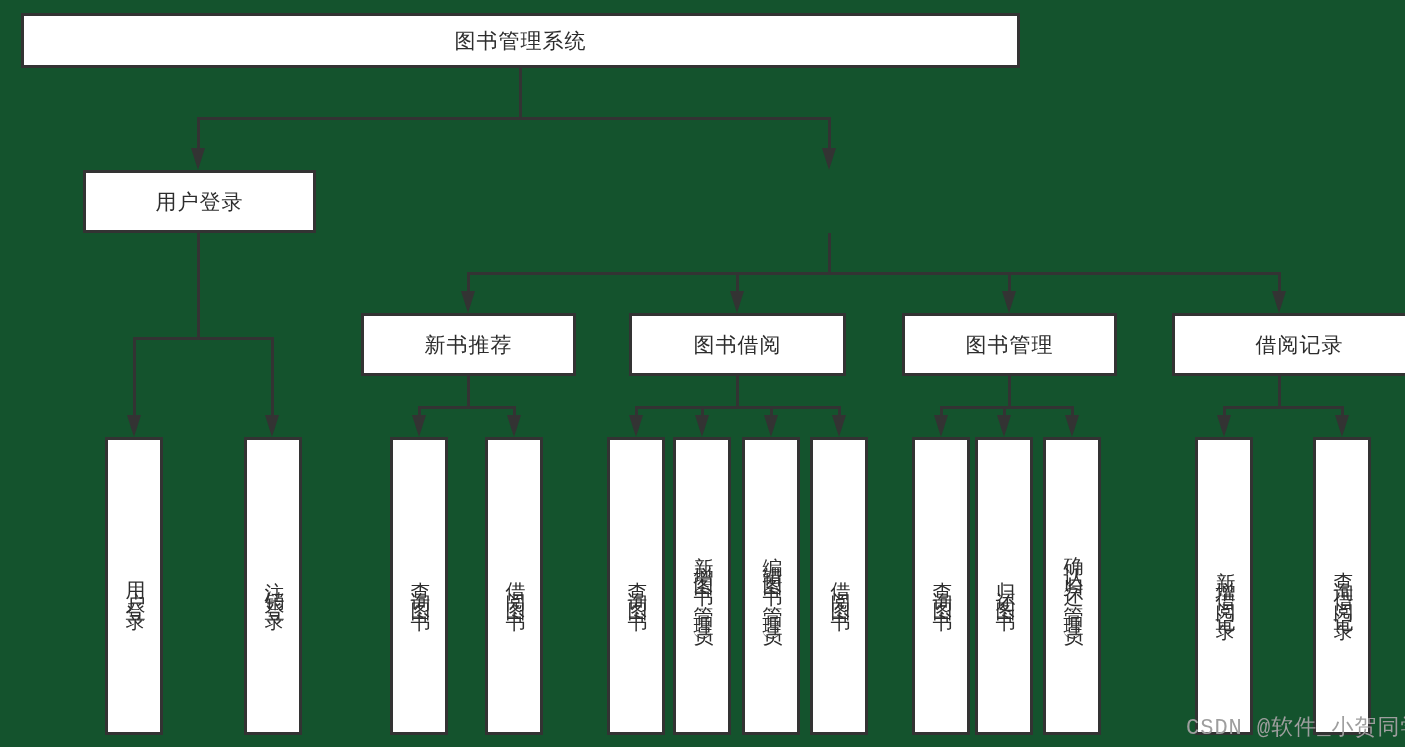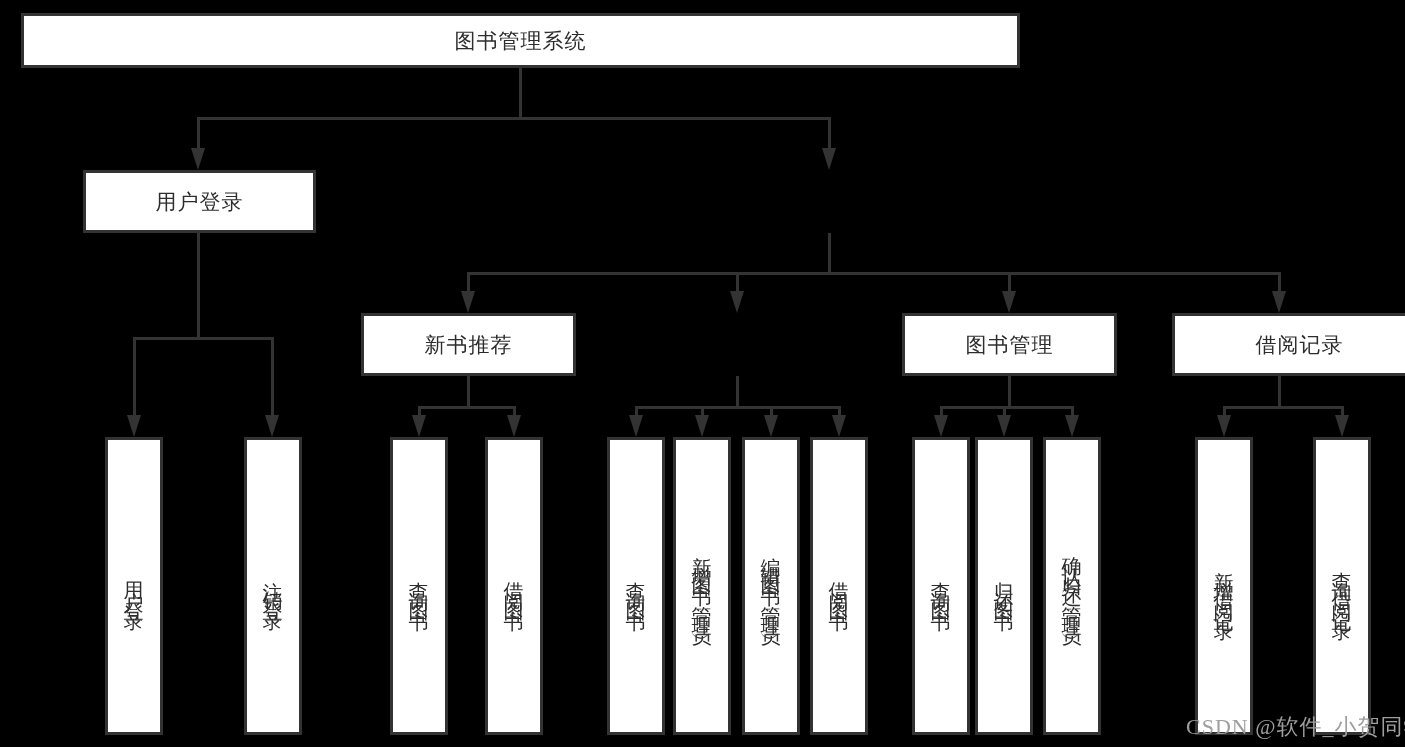--- a/index.html
+++ b/index.html
@@ -1,21 +1,21 @@
 <!DOCTYPE html>
 <html><head>
 <meta charset="utf-8">
 <style>
   html, body { margin: 0; padding: 0; background: #ffffff; }
   .canvas {
     position: relative;
     width: 1405px;
     height: 747px;
-    background: #000000;
-    font-family: Liberation Serif, serif;
+    background: #14532d;
+    font-family: Liberation Mono, monospace;
     overflow: hidden;
   }
   .box {
     position: absolute;
     box-sizing: border-box;
     border: 3px solid #333333;
     background: #ffffff;
     display: flex;
     align-items: center;
     justify-content: center;
@@ -102,20 +102,23 @@
   <div class="vline" style="left:736px; top:272px; width:3px; height:21px;"></div>
   <div class="arrow" style="left:730px; top:291px;"></div>
   <div class="vline" style="left:1008px; top:272px; width:3px; height:21px;"></div>
   <div class="arrow" style="left:1002px; top:291px;"></div>
   <div class="vline" style="left:1278px; top:272px; width:3px; height:21px;"></div>
   <div class="arrow" style="left:1272px; top:291px;"></div>
 
   <div class="box" style="left:361px; top:313px; width:215px; height:63px;">
     <span>新书推荐</span>
   </div>
+  <div class="box" style="left:629px; top:313px; width:217px; height:63px;">
+    <span>图书借阅</span>
+  </div>
   <div class="box" style="left:902px; top:313px; width:215px; height:63px;">
     <span>图书管理</span>
   </div>
   <div class="box" style="left:1172px; top:313px; width:255px; height:63px;align-items:center;">
     <span>借阅记录</span>
   </div>
 
   <div class="vline" style="left:467px; top:376px; width:3px; height:30px;"></div>
   <div class="hline" style="left:418px; top:406px; width:98px; height:3px;"></div>
   <div class="vline" style="left:418px; top:406px; width:3px; height:12px;"></div>

